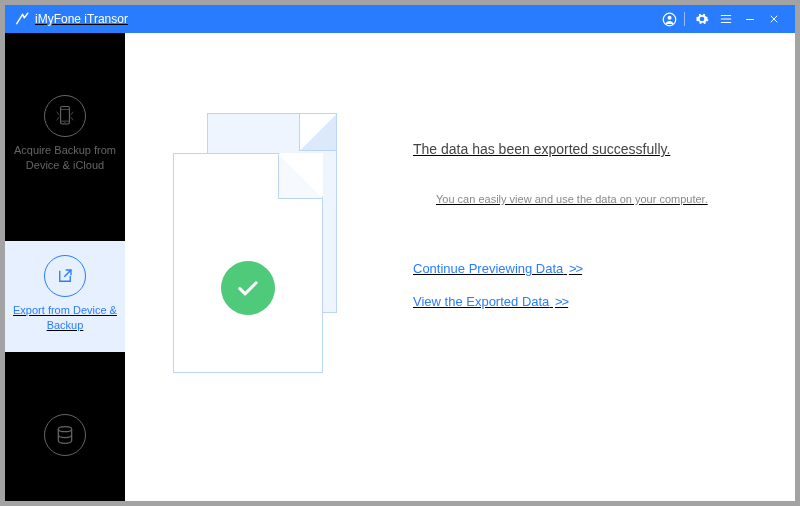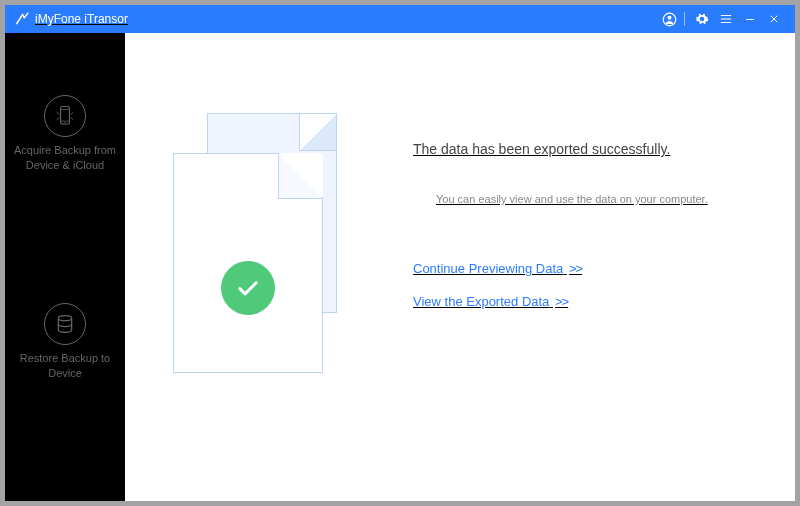--- a/index.html
+++ b/index.html
@@ -85,32 +85,41 @@
               <line x1="6" y1="22" x2="18" y2="22" stroke="currentColor" stroke-width="1"></line>
               <circle cx="12" cy="24" r="0.8" fill="currentColor"></circle>
               <path d="M1 10l3 3M23 10l-3 3M1 20l3-3M23 20l-3-3" stroke="currentColor" stroke-width="1.2" stroke-linecap="round"></path>
             </svg>
         </div>
         <span>Acquire Backup from Device &amp; iCloud</span>
       </div>
 
       <div class="sb-spacer"></div>
 
+      <div class="sb-item active">
+        <div class="sb-icon">
+          <svg width="18" height="18" viewBox="0 0 24 24">
+              <path d="M5 5v14h14v-7" fill="none" stroke="currentColor" stroke-width="1.8"></path>
+              <path d="M13 4h7v7" fill="none" stroke="currentColor" stroke-width="1.8"></path>
+              <path d="M20 4L11 13" stroke="currentColor" stroke-width="1.8"></path>
+            </svg>
+        </div>
+        <span>Export from Device &amp; Backup</span>
+      </div>
 
       <div class="sb-spacer"></div>
 
       <div class="sb-item">
         <div class="sb-icon">
           <svg width="20" height="20" viewBox="0 0 24 24">
               <ellipse cx="12" cy="5" rx="8" ry="3" fill="none" stroke="currentColor" stroke-width="1.5"></ellipse>
               <path d="M4 5v7c0 1.7 3.6 3 8 3s8-1.3 8-3V5" fill="none" stroke="currentColor" stroke-width="1.5"></path>
               <path d="M4 12v7c0 1.7 3.6 3 8 3s8-1.3 8-3v-7" fill="none" stroke="currentColor" stroke-width="1.5"></path>
             </svg>
         </div>
-        <span>Restore Backup to Device</span>
       </div>
 
     </div>
 
     <div class="main">
       <div class="doc-art">
         <div class="doc-back"></div>
         <div class="doc-front">
           <div class="doc-corner"></div>
         </div>

